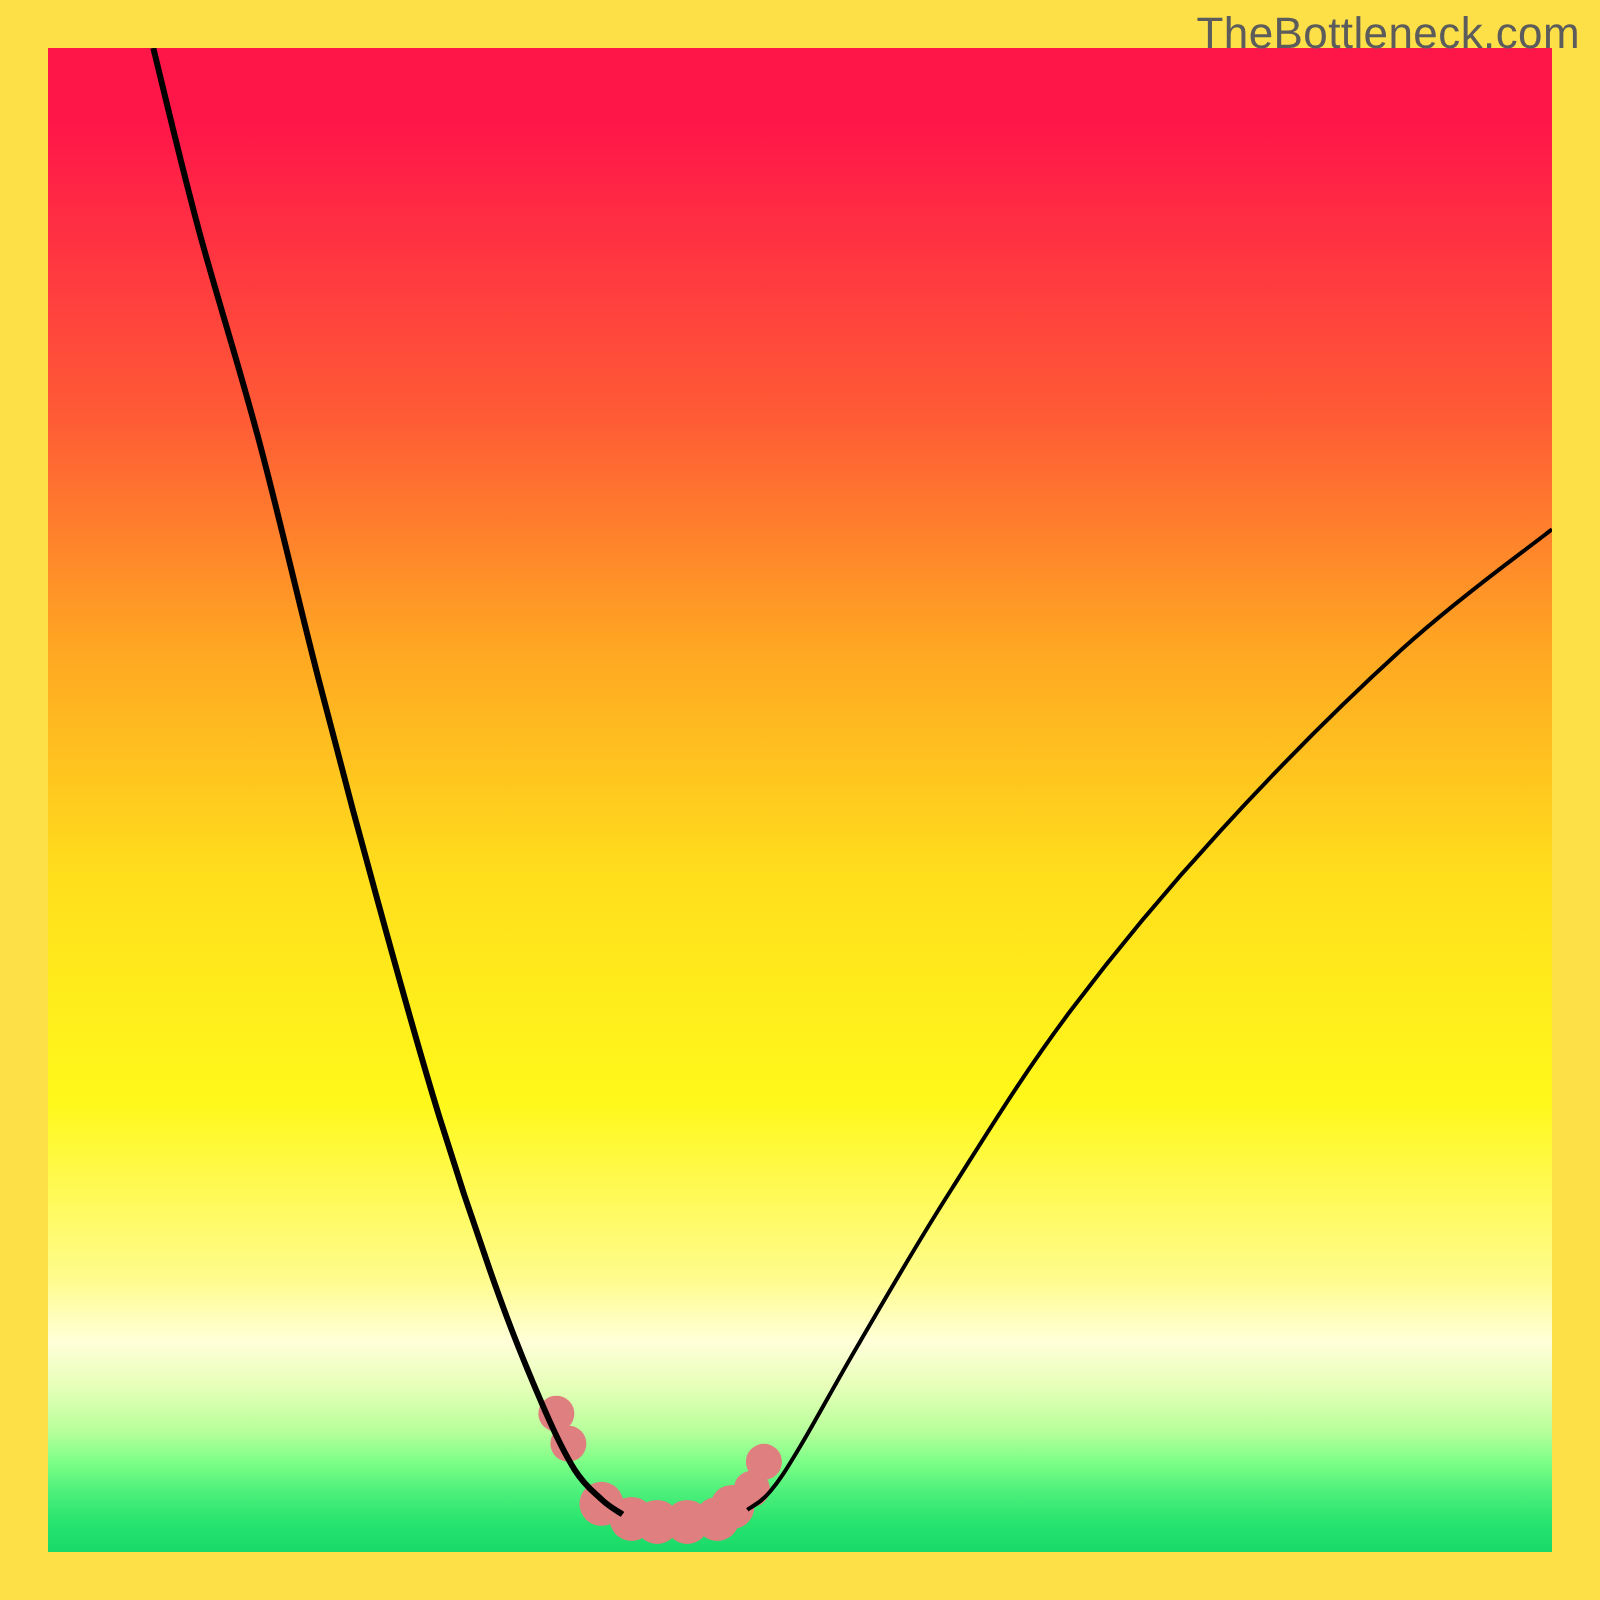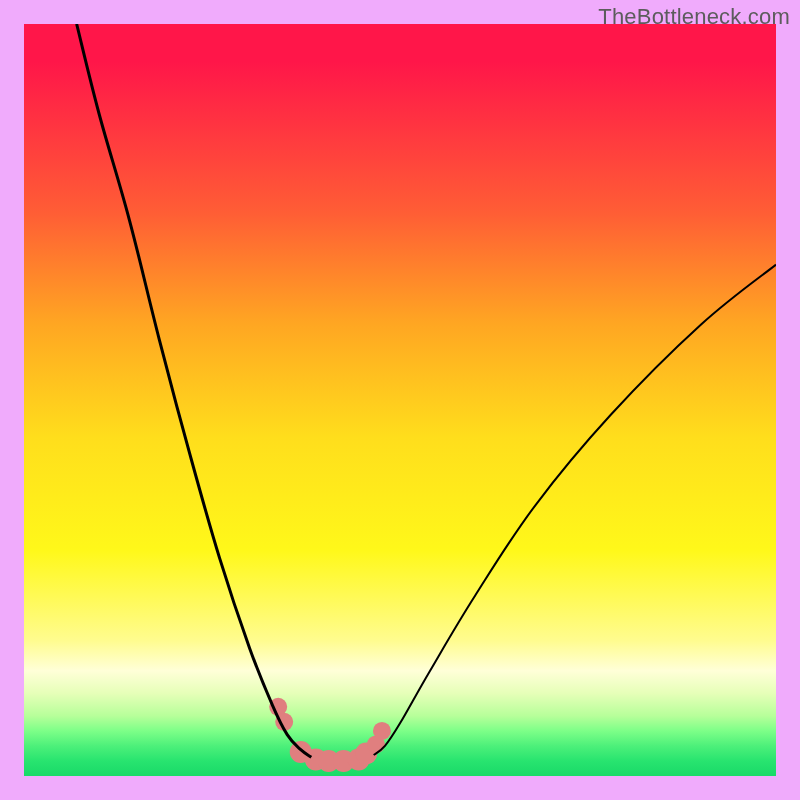--- a/index.html
+++ b/index.html
@@ -10,21 +10,21 @@
     background: #000;
     overflow: hidden;
     font-family: Arial, Helvetica, sans-serif;
   }
   .frame {
     position: absolute;
     left: 0;
     top: 0;
     width: 800px;
     height: 800px;
-    background: #f0abfc;
+    background: #fde047;
   }
   .plot-area {
     position: absolute;
     left: 24px;
     top: 24px;
     width: 752px;
     height: 752px;
     overflow: hidden;
   }
   .gradient {

